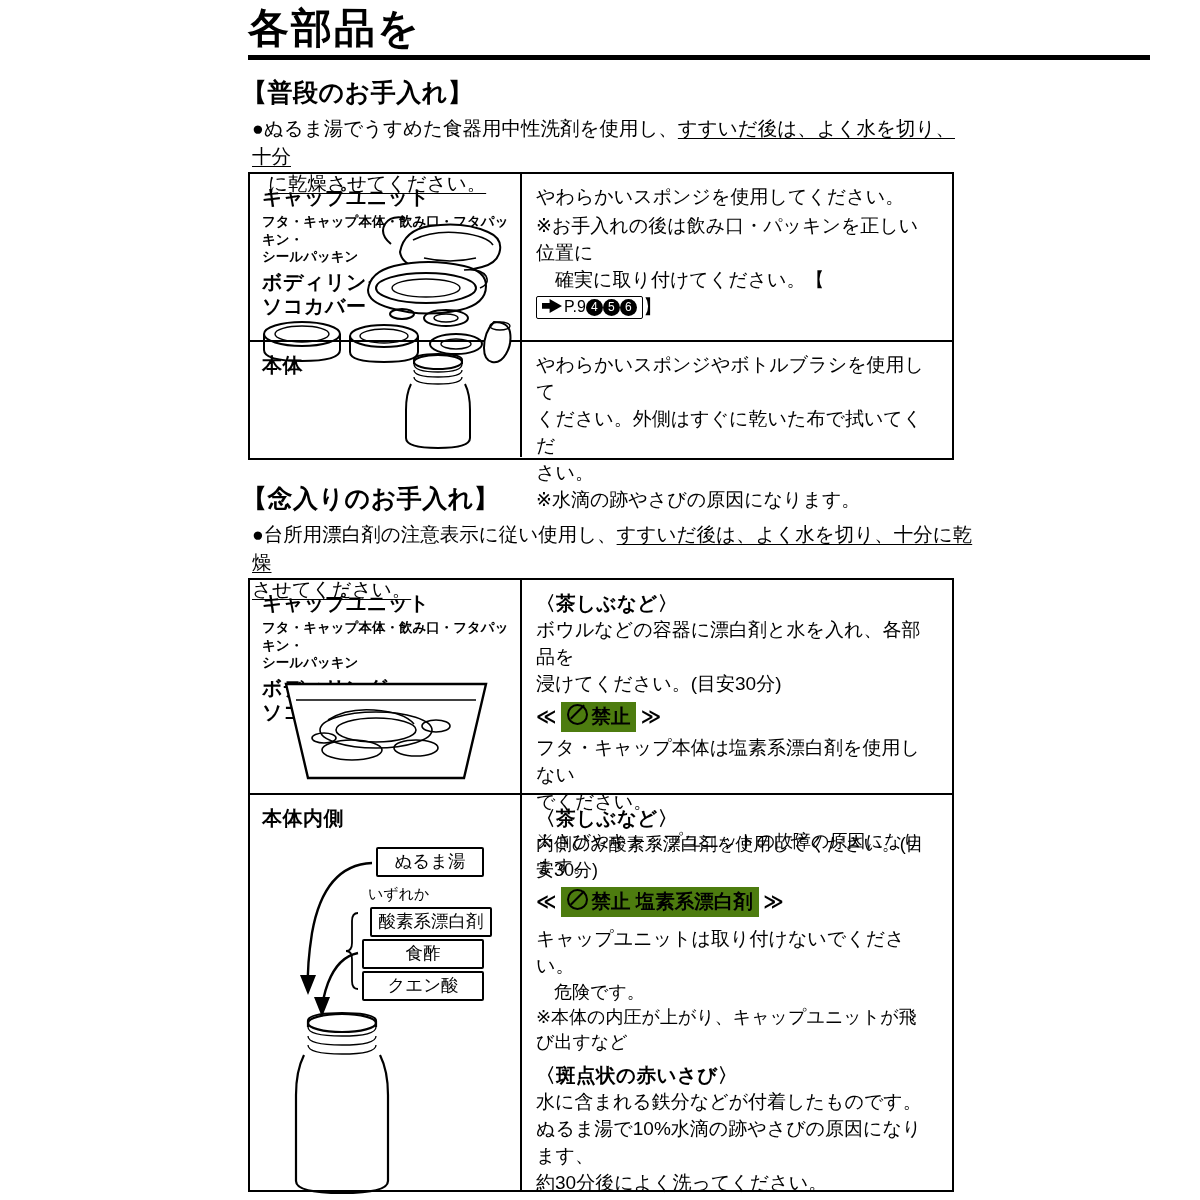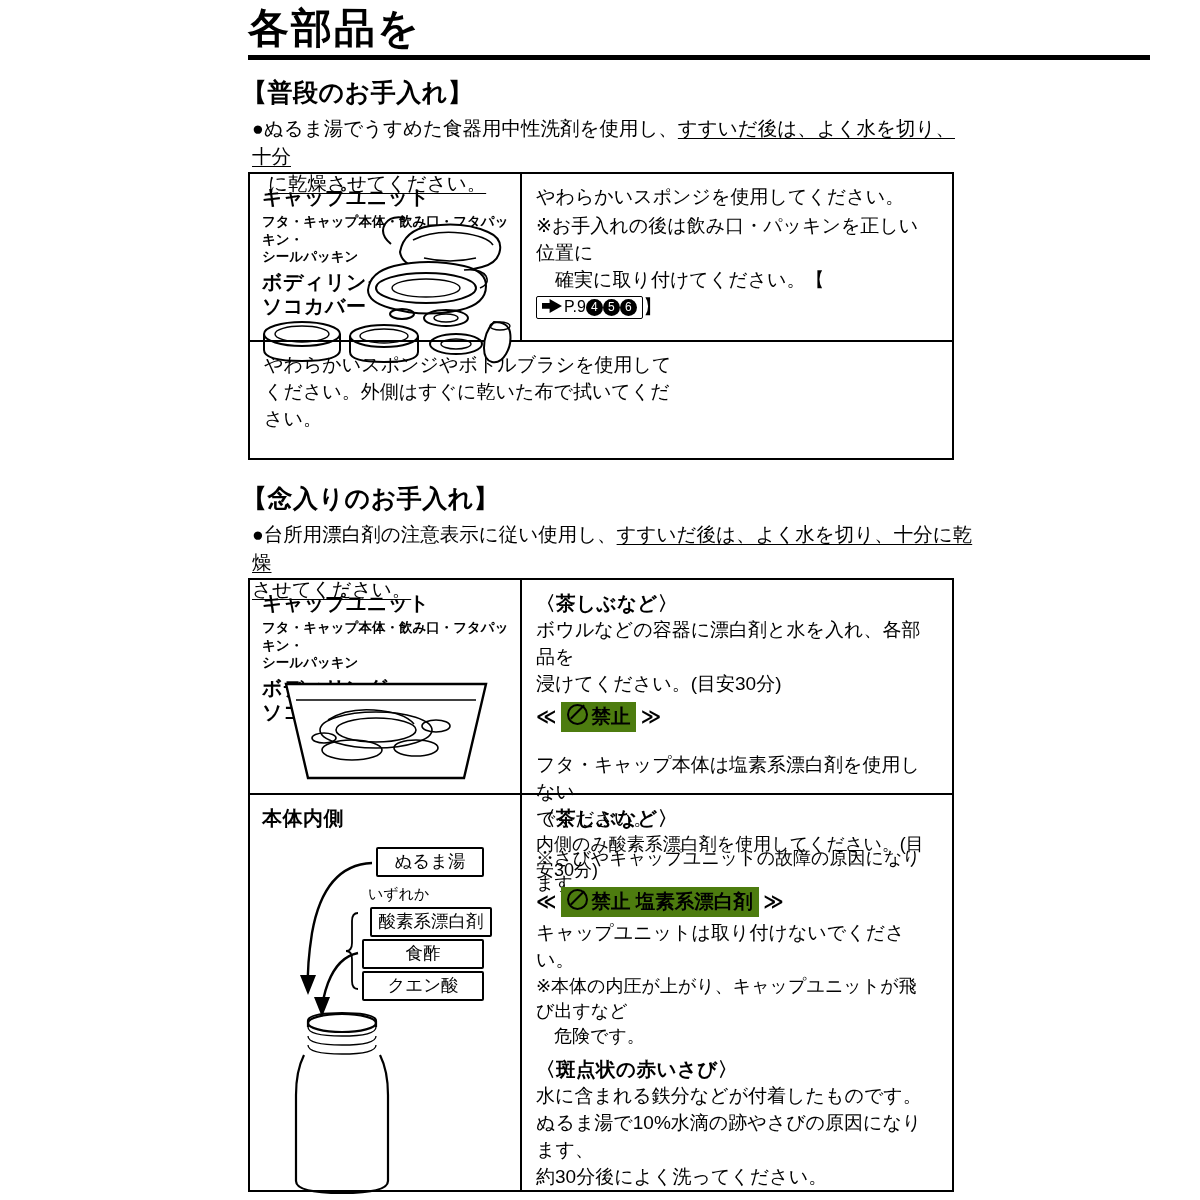--- a/index.html
+++ b/index.html
@@ -262,24 +262,38 @@
       <div class="cell-right">
         <div class="body-text">やわらかいスポンジを使用してください。</div>
         <div class="body-text" style="margin-top:2px;">
           <span>※お手入れの後は飲み口・パッキンを正しい位置に</span><br>
           <span>　確実に取り付けてください。【</span><span class="pref"><span class="hand"></span><span>P.9</span><span class="circnum">4</span><span class="circnum">5</span><span class="circnum">6</span></span><span>】</span>
         </div>
       </div>
     </div>
 
     <div class="row" style="height:117px;">
+      <div class="cell-left" style="width:272px;">
+        <div class="lbl-main">本体</div>
+        <svg width="120" height="104" viewBox="0 0 120 104" style="position:absolute; left:128px; top:6px;">
+          <g fill="none" stroke="#000" stroke-width="2">
+            <path d="M36 16 v-4 q0 -6 24 -6 q24 0 24 6 v4"></path>
+            <ellipse cx="60" cy="14" rx="24" ry="7"></ellipse>
+            <path d="M36 16 q0 8 24 8 q24 0 24 -8" stroke-width="1.3"></path>
+            <path d="M36 22 q0 7 24 7 q24 0 24 -7" stroke-width="1.3"></path>
+            <path d="M36 29 q0 7 24 7 q24 0 24 -7" stroke-width="1.3"></path>
+            <path d="M33 36 q-5 10 -5 26 v28 q0 10 32 10 q32 0 32 -10 v-28 q0 -16 -5 -26"></path>
+          </g>
+        </svg>
+      </div>
       <div class="cell-right">
         <div class="body-text">やわらかいスポンジやボトルブラシを使用して</div>
         <div class="body-text">ください。外側はすぐに乾いた布で拭いてくだ</div>
         <div class="body-text">さい。</div>
+        <div class="body-text">※水滴の跡やさびの原因になります。</div>
       </div>
     </div>
   </div>
 
   <div class="section-head" style="left:242px; top:482px;">【念入りのお手入れ】</div>
 
   <div class="bullet-line" style="left:252px; top:521px; width:730px;">
     <span>●台所用漂白剤の注意表示に従い使用し、</span><span class="ul">すすいだ後は、よく水を切り、十分に乾燥</span><br>
     <span class="ul" style="">させてください。</span>
   </div>
@@ -310,21 +324,21 @@
       </div>
       <div class="cell-right">
         <div class="sub-head">〈茶しぶなど〉</div>
         <div class="body-text">ボウルなどの容器に漂白剤と水を入れ、各部品を</div>
         <div class="body-text">浸けてください。(目安30分)</div>
         <div style="margin-top:4px;">
           <span class="sub-head">≪</span>
           <span class="prohibit"><span class="nosign"></span><span>禁止</span></span>
           <span class="sub-head">≫</span>
         </div>
-        <div class="body-text" style="margin-top:20px;">フタ・キャップ本体は塩素系漂白剤を使用しない</div>
+        <div class="body-text" style="margin-top:3px;">フタ・キャップ本体は塩素系漂白剤を使用しない</div>
         <div class="body-text">でください。</div>
         <div class="note" style="margin-top:13px;font-family:Liberation Serif, serif;">※さびやキャップユニットの故障の原因になります。</div>
       </div>
     </div>
 
     <div class="row" style="height:398px;">
       <div class="cell-left" style="width:272px;">
         <div class="lbl-main">本体内側</div>
 
         <div class="callout" style="left:126px; top:52px; width:108px; height:30px;">ぬるま湯</div>
@@ -358,23 +372,23 @@
         </svg>
       </div>
       <div class="cell-right">
         <div class="sub-head">〈茶しぶなど〉</div>
         <div class="body-text small">内側のみ酸素系漂白剤を使用してください。(目安30分)</div>
         <div style="margin-top:4px;">
           <span class="sub-head">≪</span>
           <span class="prohibit"><span class="nosign"></span><span>禁止 塩素系漂白剤</span></span>
           <span class="sub-head">≫</span>
         </div>
-        <div class="body-text" style="margin-top:3px;">キャップユニットは取り付けないでください。</div>
+        <div class="body-text" style="margin-top:9px;">キャップユニットは取り付けないでください。</div>
+        <div class="note">　危険です。</div>
         <div class="note">※本体の内圧が上がり、キャップユニットが飛び出すなど</div>
-        <div class="note">　危険です。</div>
 
         <div class="sub-head" style="margin-top:6px;">〈斑点状の赤いさび〉</div>
         <div class="body-text">水に含まれる鉄分などが付着したものです。</div>
         <div class="body-text">ぬるま湯で10%水滴の跡やさびの原因になります、</div>
         <div class="body-text">約30分後によく洗ってください。</div>
 
         <div class="sub-head" style="margin-top:6px;">〈ザラザラしたもの〉</div>
 
       </div>
     </div>

